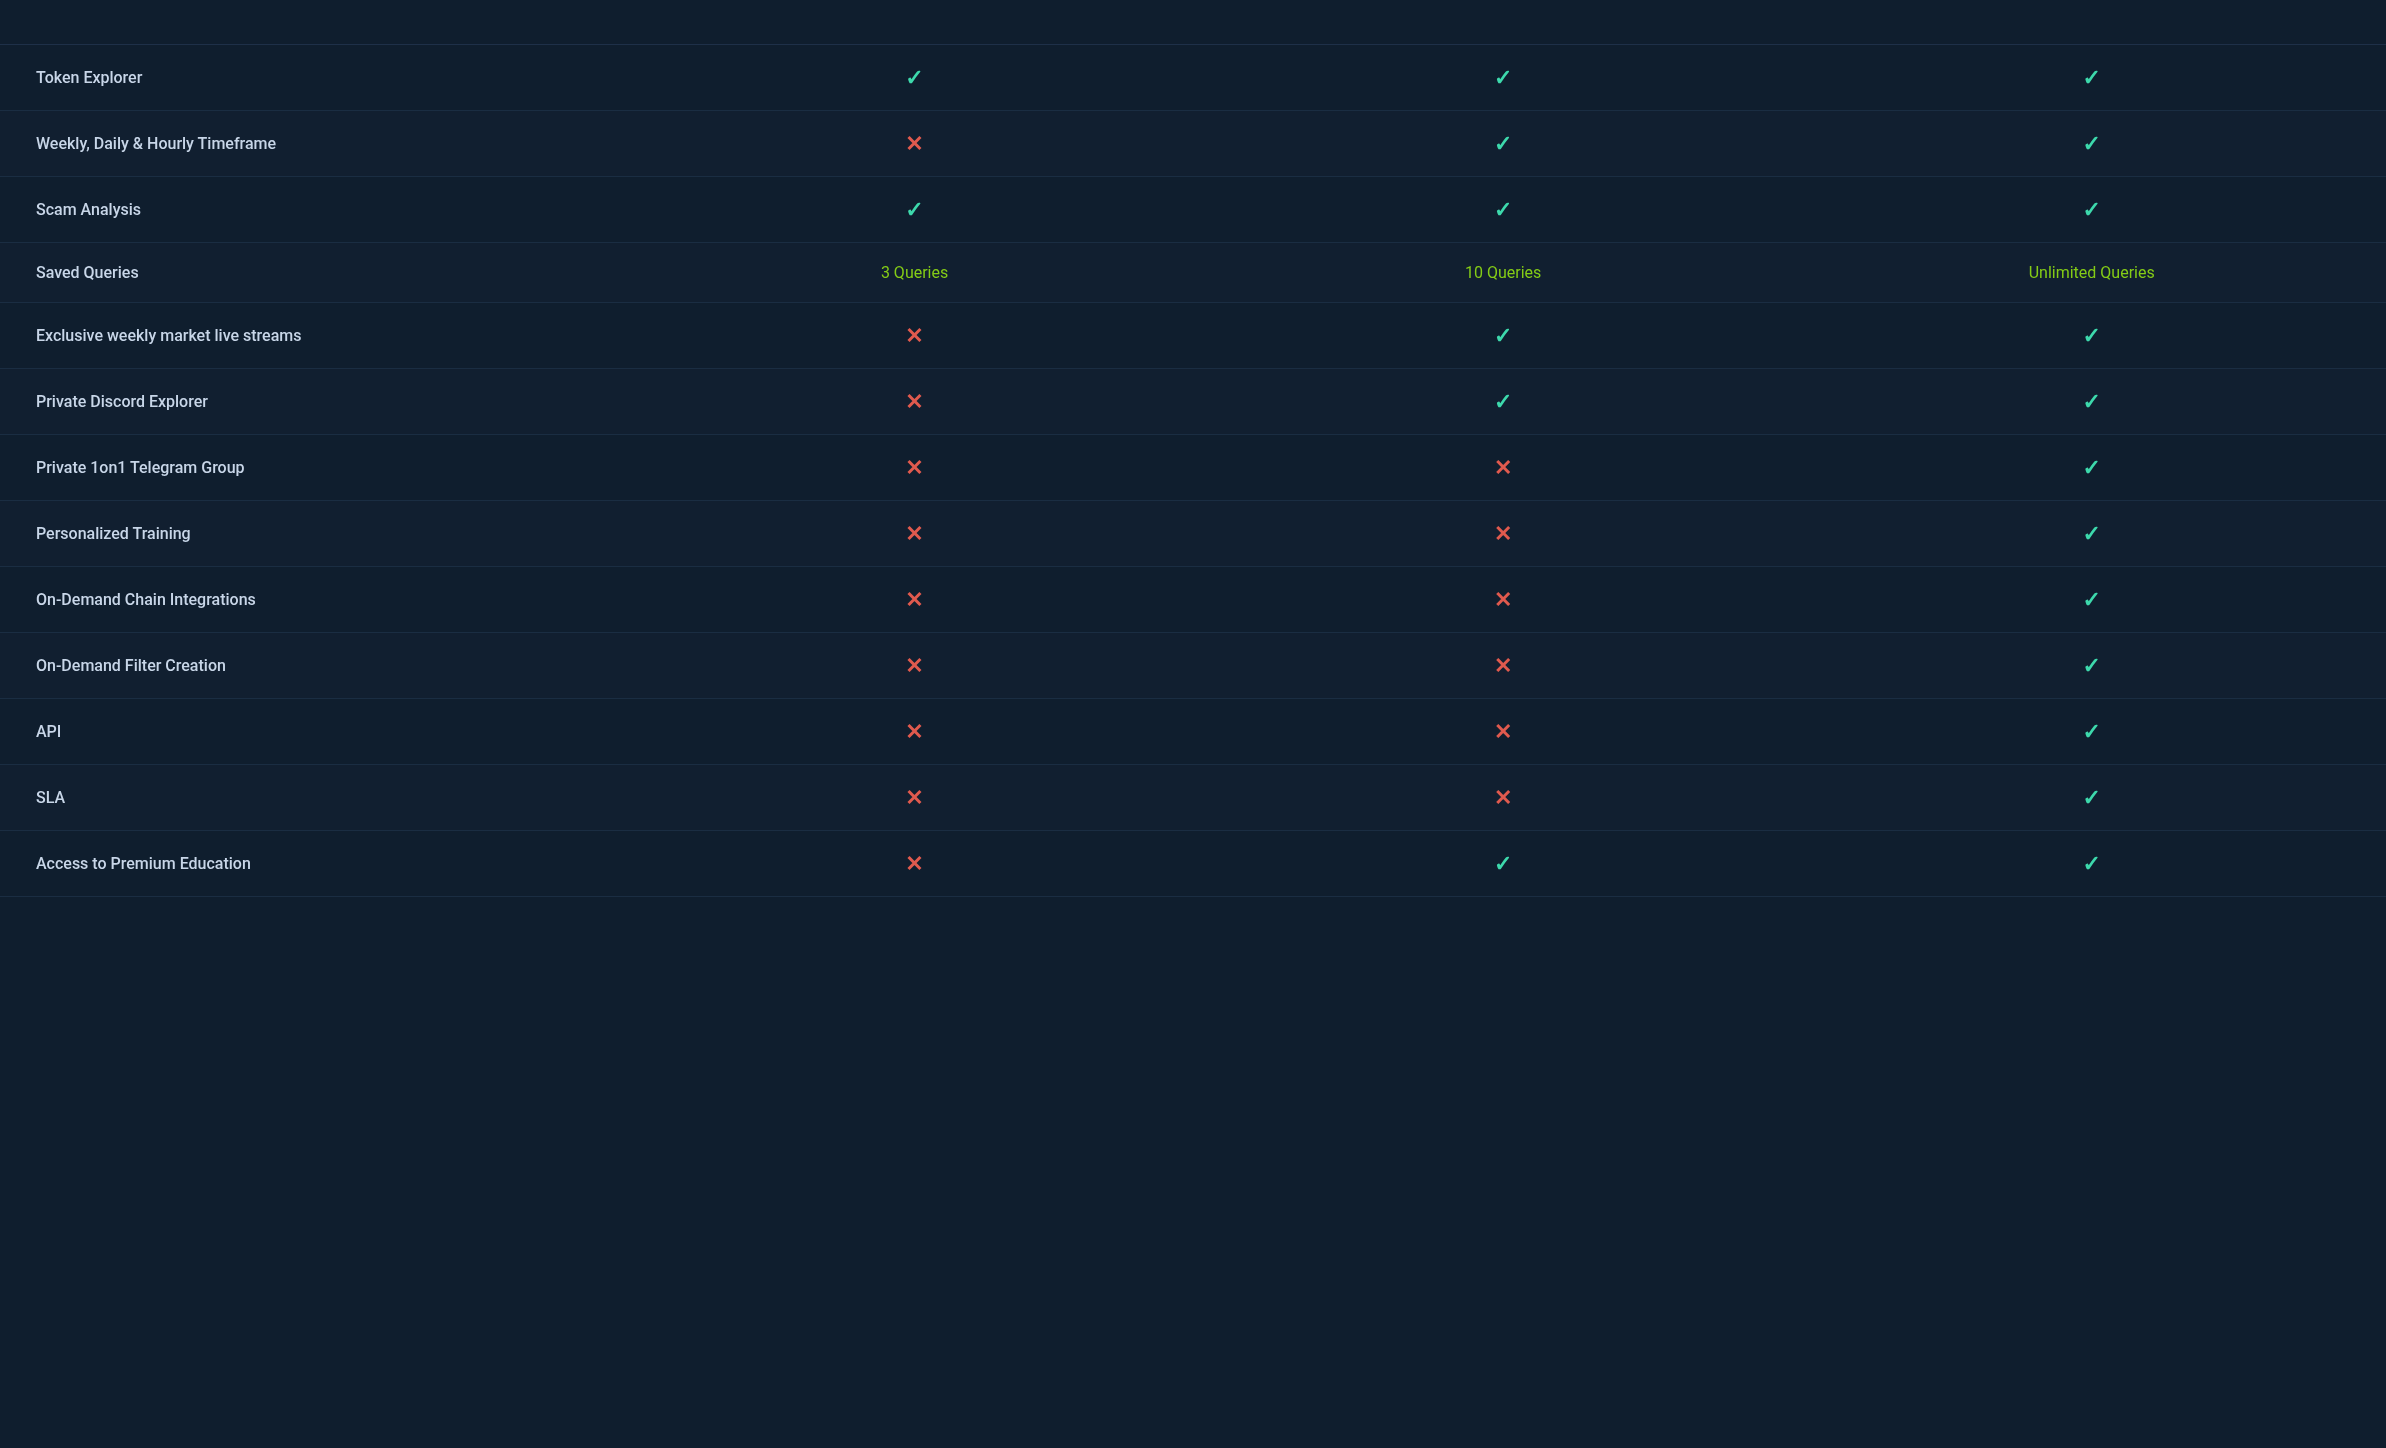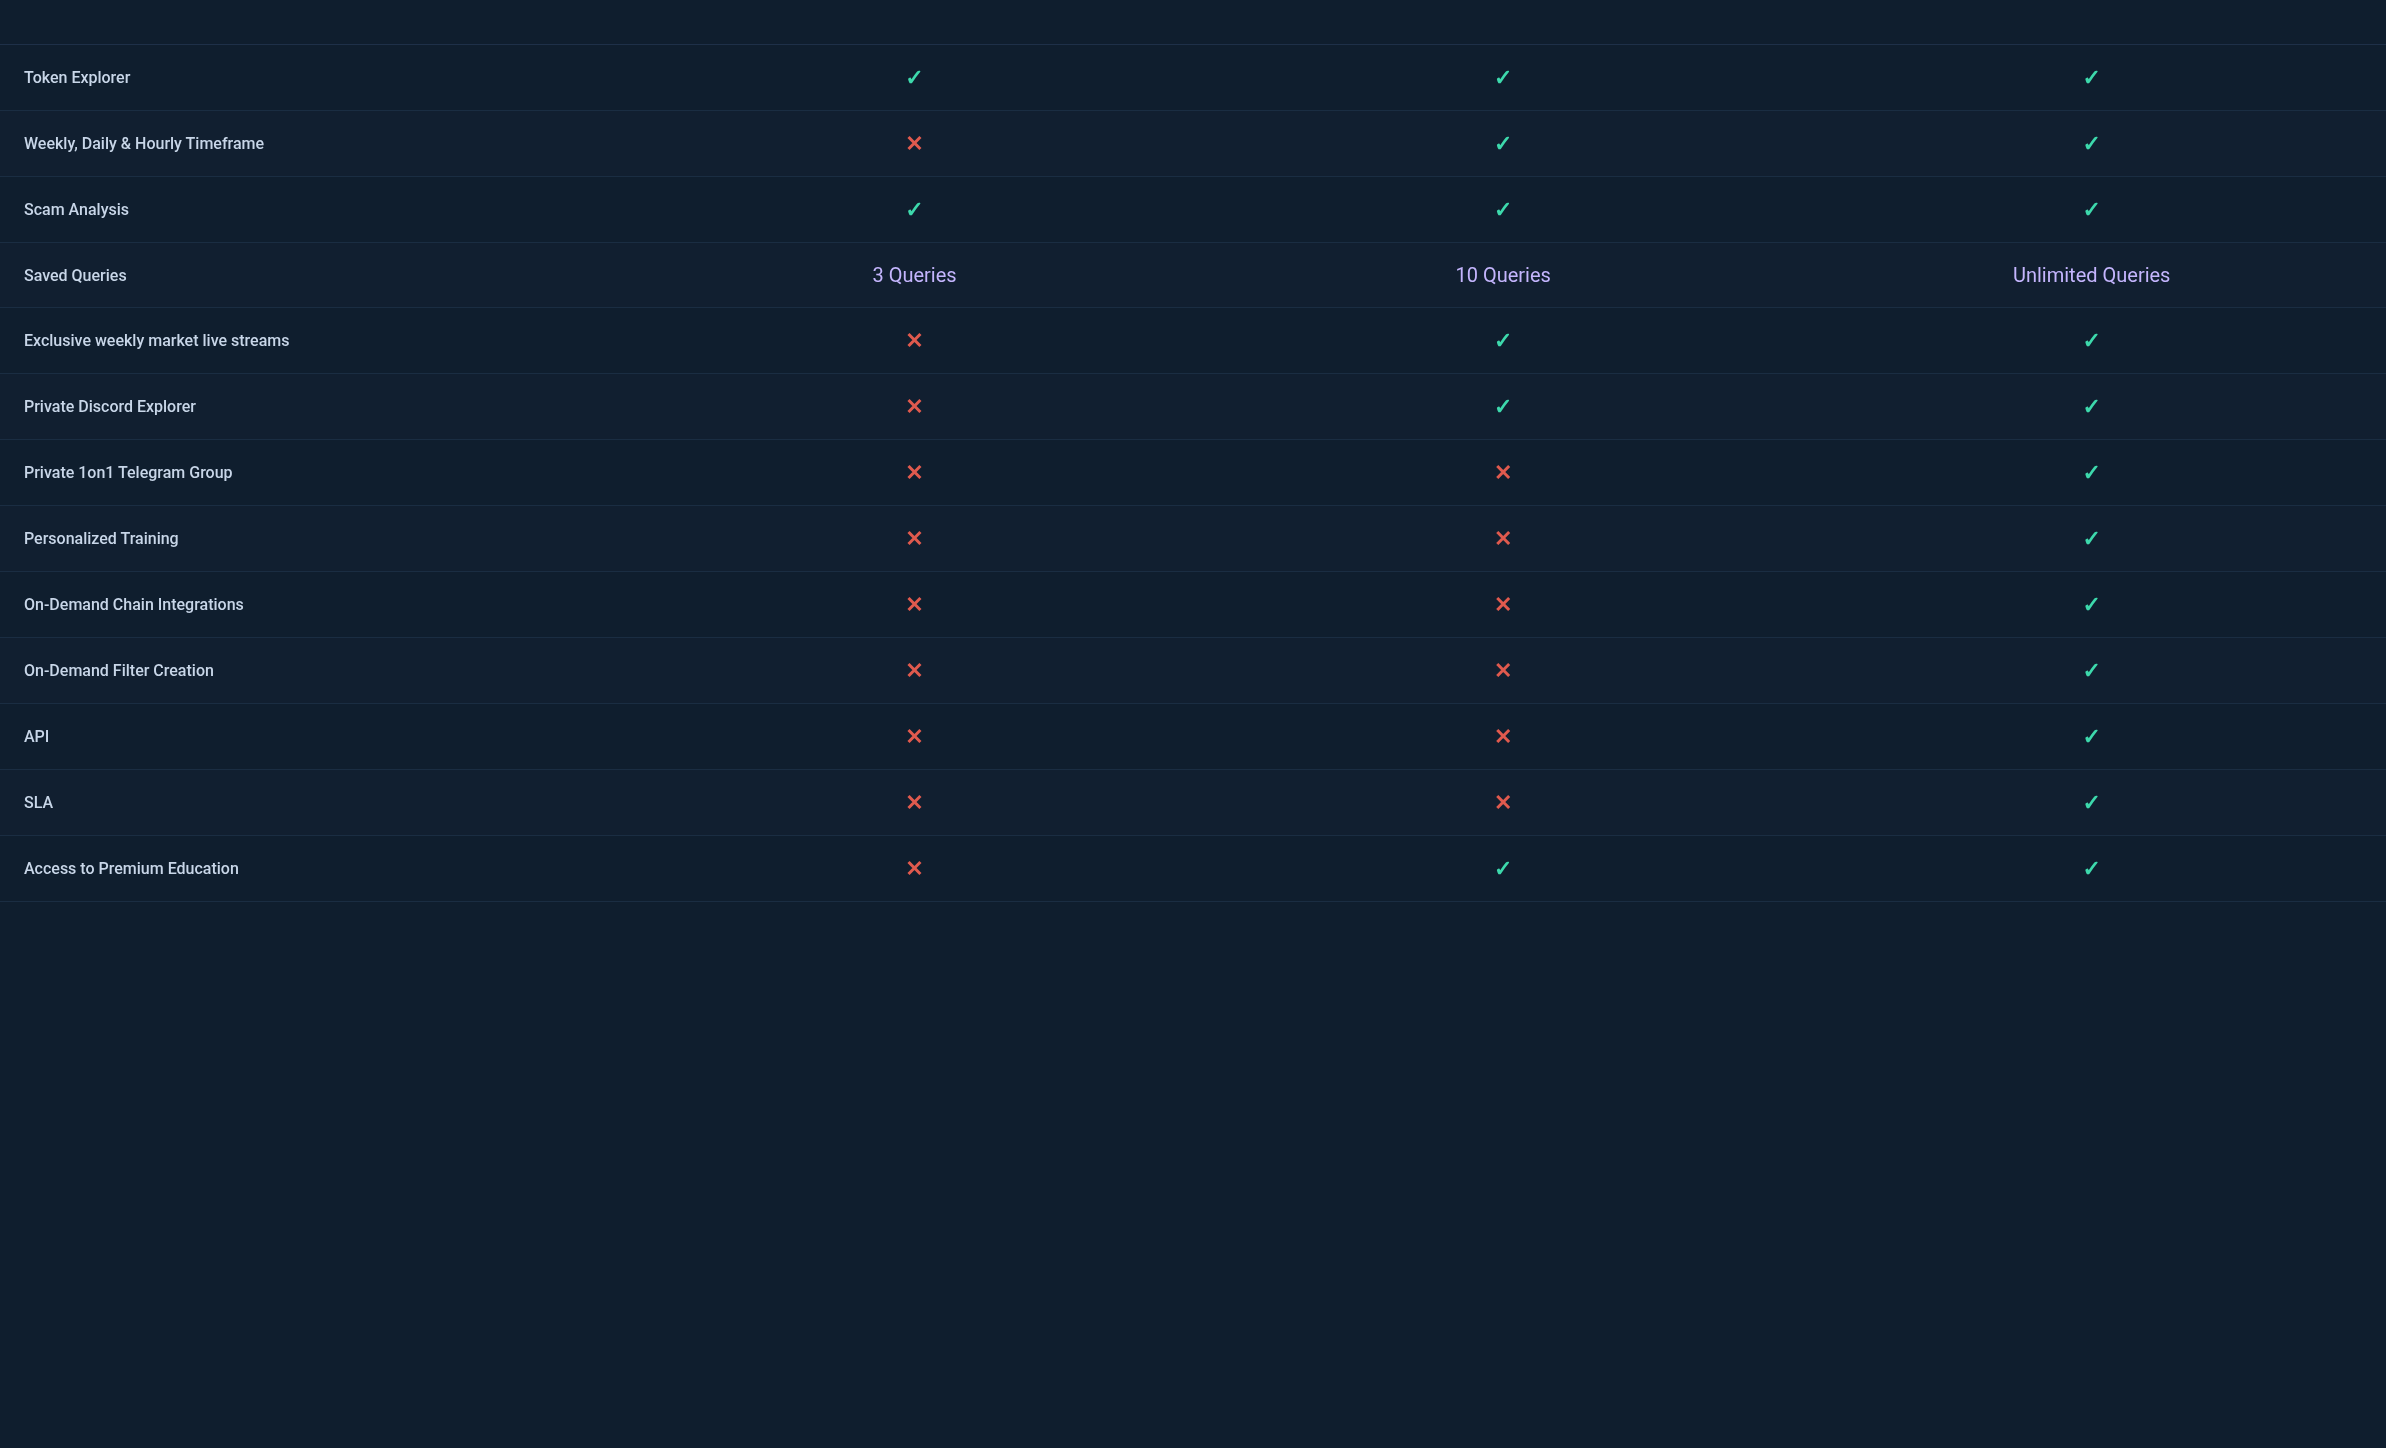--- a/index.html
+++ b/index.html
@@ -69,38 +69,38 @@
       font-size: 16px;
       color: #c8d6e8;
       vertical-align: middle;
     }
 
     tbody td.feature-cell {
       text-align: left;
       font-size: 16px;
       font-weight: 500;
       color: #c8d6e8;
-      padding-left: 24px;
+      padding-left: 36px;
     }
 
     .check {
       color: #3dd9ac;
       font-size: 22px;
       font-weight: 600;
     }
 
     .cross {
       color: #e05a4e;
       font-size: 22px;
       font-weight: 600;
     }
 
     .text-value {
-      color: #c4b5fd;
-      font-size: 20px;
+      color: #84cc16;
+      font-size: 16px;
     }
   </style>
 </head>
 <body>
 
 <div class="table-container">
   <table>
     <colgroup>
       <col class="feature-col">
       <col class="plan-col">

